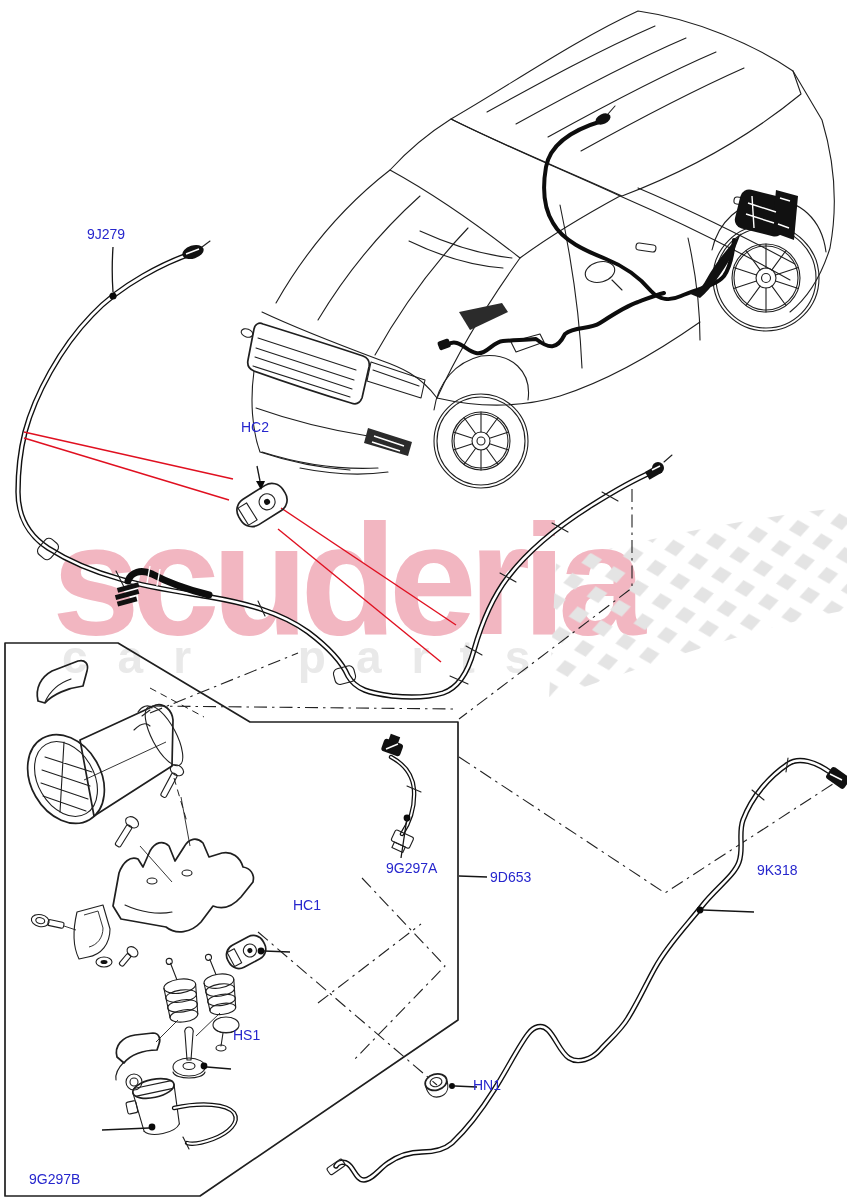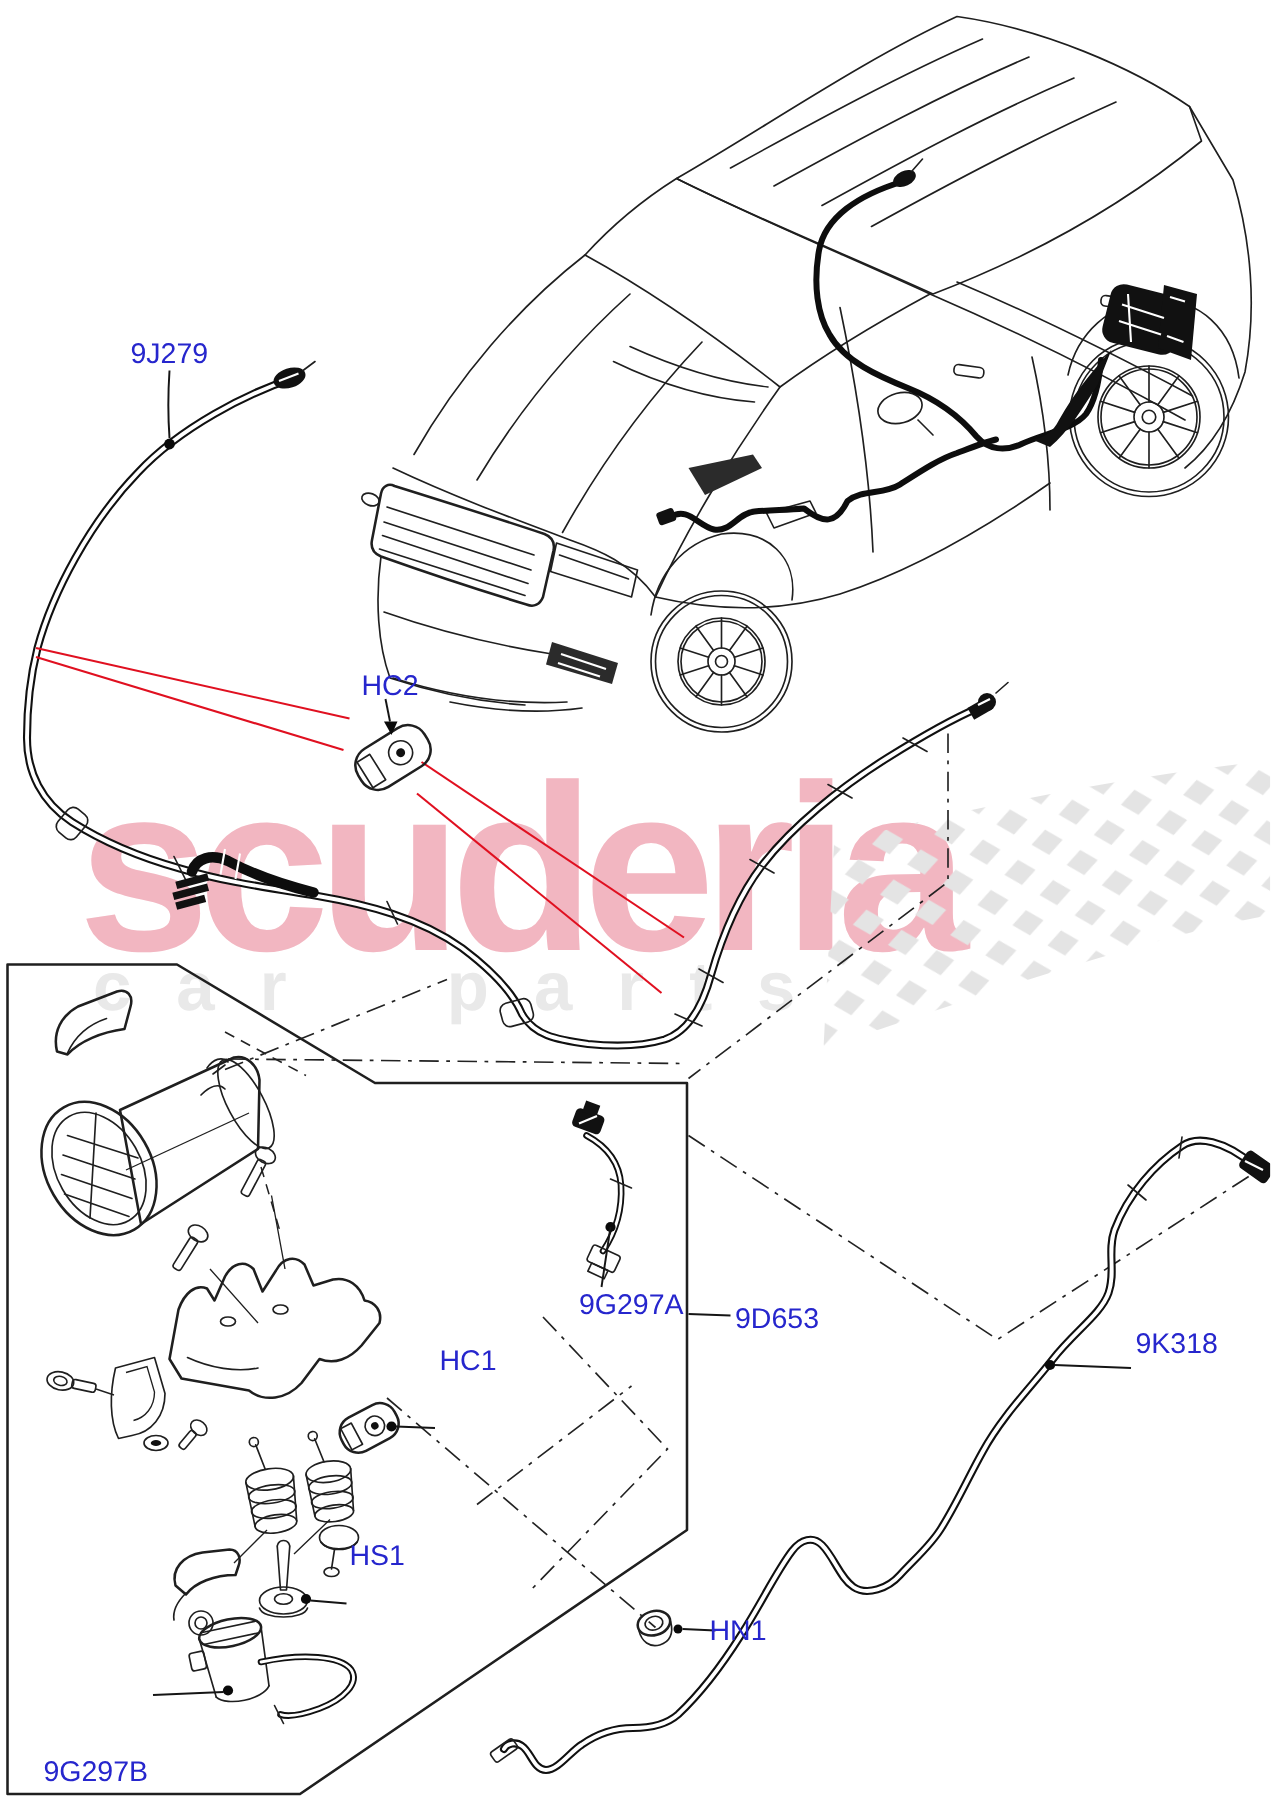--- a/index.html
+++ b/index.html
@@ -23,21 +23,21 @@
   .hI{stroke:#fff;stroke-width:1.9;fill:none;stroke-linecap:round}
   .hn{stroke:#0d0d0d;stroke-width:4;fill:none;stroke-linecap:round;stroke-linejoin:round}
   .dashdot{stroke:#222;stroke-width:1.1;fill:none;stroke-dasharray:13 5 2.5 5}
   .dash{stroke:#222;stroke-width:1;fill:none;stroke-dasharray:7 5}
   .red{stroke:var(--leader-red,#e01020);stroke-width:1.4;fill:none}
   .ldr{stroke:#151515;stroke-width:1.3;fill:none}
   .dot{fill:#0a0a0a}
   .dk{fill:#2b2b2b}
   .wl{stroke:#fff;stroke-width:1.4;fill:none}
   
-  .plabel{position:absolute;z-index:3;font-size:19px;color:var(--label-blue,#2626cd);
+  .plabel{position:absolute;z-index:3;font-size:14px;color:var(--label-blue,#2626cd);
           line-height:1;white-space:nowrap;cursor:pointer;}
 </style>
 </head>
 <body>
 
 <div id="canvas">
 
   <div class="wm-brand">scuderia</div>
   <div class="wm-tag">car parts</div>
 
@@ -351,21 +351,21 @@
       <circle class="dot" cx="204" cy="1066" r="3.4"></circle>
         <path class="ldr" d="M207,1067 L231,1069"></path>
       <circle class="dot" cx="452" cy="1086" r="3"></circle>
         <path class="ldr" d="M455,1086 L477,1087"></path>
       <path class="ldr" d="M102,1130 L149,1128"></path>
         <circle class="dot" cx="152" cy="1127" r="3.4"></circle>
     </g>
   </svg>
 
   <div class="plabel" style="left:87px;top:227px">9J279</div>
-  <div class="plabel" style="left:241px;top:448px">HC2</div>
+  <div class="plabel" style="left:241px;top:420px">HC2</div>
   <div class="plabel" style="left:386px;top:861px">9G297A</div>
   <div class="plabel" style="left:490px;top:870px">9D653</div>
-  <div class="plabel" style="left:757px;top:887px">9K318</div>
+  <div class="plabel" style="left:757px;top:863px">9K318</div>
   <div class="plabel" style="left:293px;top:898px">HC1</div>
   <div class="plabel" style="left:233px;top:1028px">HS1</div>
   <div class="plabel" style="left:473px;top:1078px">HN1</div>
   <div class="plabel" style="left:29px;top:1172px">9G297B</div>
 </div>
 
 </body></html>

